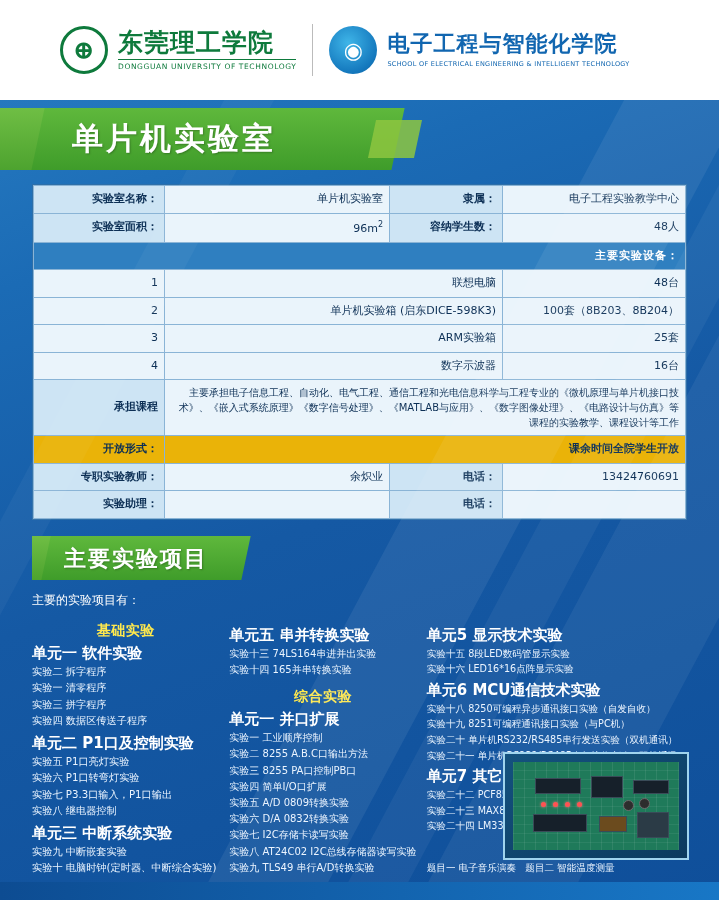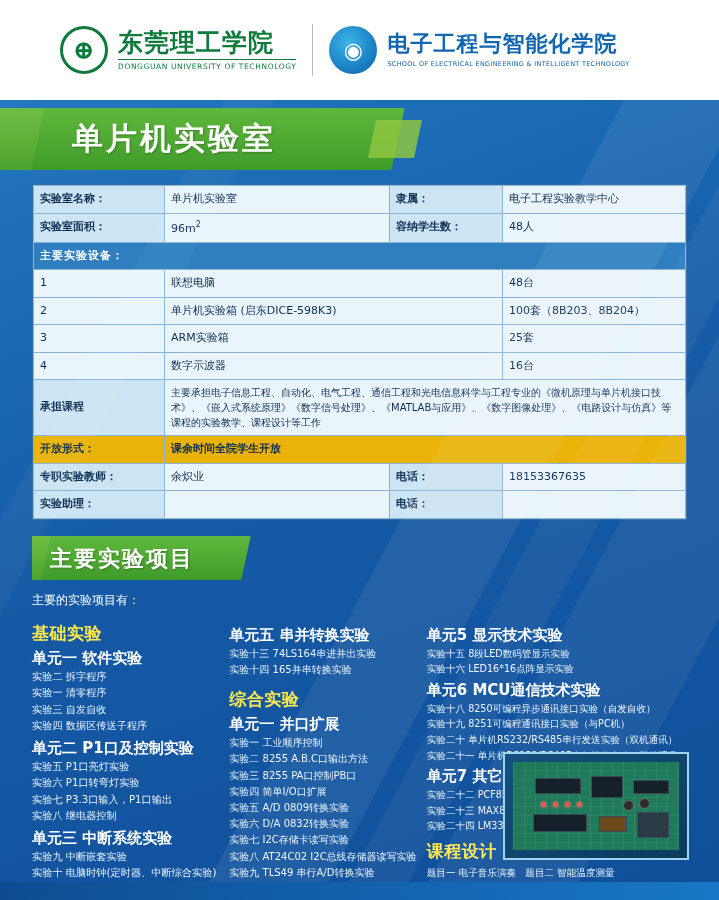--- a/index.html
+++ b/index.html
@@ -142,21 +142,21 @@
   table.info {
     width: 100%;
     border-collapse: collapse;
     font-size: 11px;
     color: #0c2f55;
     background: #eaf4fb;
   }
   table.info td {
     border: 1px solid #8ab4d6;
     padding: 5px 6px;
-    text-align: left;
+    text-align: right;
     vertical-align: middle;
     line-height: 1.5;
   }
   td.lbl {
     background: #cde4f4;
     width: 118px;
     font-weight: bold;
   }
   td.lbl2 {
     background: #cde4f4;
@@ -198,21 +198,21 @@
   }
   .sec2-main {
     position: absolute;
     left: 14px; top: 0;
     width: 200px; height: 44px;
     background: linear-gradient(180deg, #5fb83c 0%, #3f9c2a 100%);
     transform: skewX(-12deg);
   }
   .sec2-text {
     position: absolute;
-    left: 18px; top: 8px;
+    left: 32px; top: 8px;
     font-size: 22px;
     font-weight: bold;
     color: #ffffff;
     letter-spacing: 2px;
     text-shadow: 1px 1px 2px rgba(0,0,0,0.25);
   }
 
   .intro {
     margin: 10px 32px 0 32px;
     color: #ffffff;
@@ -229,24 +229,25 @@
     color: #ffffff;
   }
   .col {
     flex: 1;
     padding-right: 10px;
     box-sizing: border-box;
   }
   .col:last-child { padding-right: 0; }
   .grp-title {
     color: #ffe94d;
-    font-size: 17px;
+    font-size: 14px;
     font-weight: bold;
     margin: 0 0 2px 0;
     letter-spacing: 0.5px;
+    text-align: center;
   }
   .unit {
     color: #ffffff;
     font-size: 15px;
     font-weight: bold;
     margin: 4px 0 1px 0;
   }
   .item {
     font-size: 10.2px;
     line-height: 1.62;
@@ -388,21 +389,21 @@
         <td class="course-body" colspan="3">主要承担电子信息工程、自动化、电气工程、通信工程和光电信息科学与工程专业的《微机原理与单片机接口技术》、《嵌入式系统原理》《数字信号处理》、《MATLAB与应用》、《数字图像处理》、《电路设计与仿真》等课程的实验教学、课程设计等工作</td>
       </tr>
       <tr class="band">
         <td class="lbl">开放形式：</td>
         <td colspan="3">课余时间全院学生开放</td>
       </tr>
       <tr>
         <td class="lbl">专职实验教师：</td>
         <td>余炽业</td>
         <td class="lbl2">电话：</td>
-        <td>18153367635</td>
+        <td>13424760691</td>
       </tr>
       <tr>
         <td class="lbl">实验助理：</td>
         <td>&nbsp;</td>
         <td class="lbl2">电话：</td>
         <td>&nbsp;</td>
       </tr>
     </tbody>
       </table>
   </div>
@@ -418,21 +419,21 @@
   </div>
 
   <div class="cols">
 
     <div class="col col1">
       <div class="grp-title">基础实验</div>
 
       <div class="unit">单元一 软件实验</div>
       <div class="item">实验二 拆字程序</div>
       <div class="item">实验一 清零程序</div>
-      <div class="item">实验三 自发自收</div>
+      <div class="item">实验三 拼字程序</div>
       <div class="item">实验四 数据区传送子程序</div>
 
       <div class="unit">单元二 P1口及控制实验</div>
       <div class="item">实验五 P1口亮灯实验</div>
       <div class="item">实验六 P1口转弯灯实验</div>
       <div class="item">实验七 P3.3口输入，P1口输出</div>
       <div class="item">实验八 继电器控制</div>
 
       <div class="unit">单元三 中断系统实验</div>
       <div class="item">实验九 中断嵌套实验</div>

